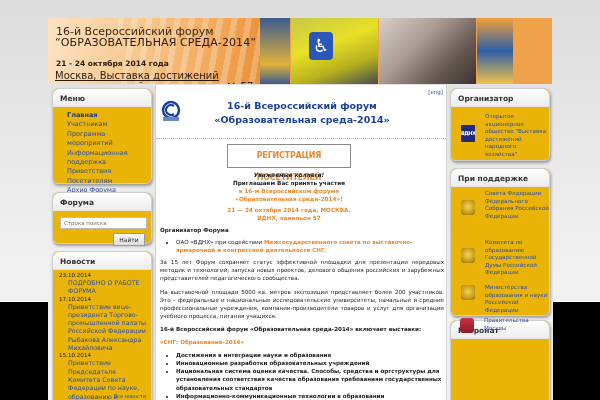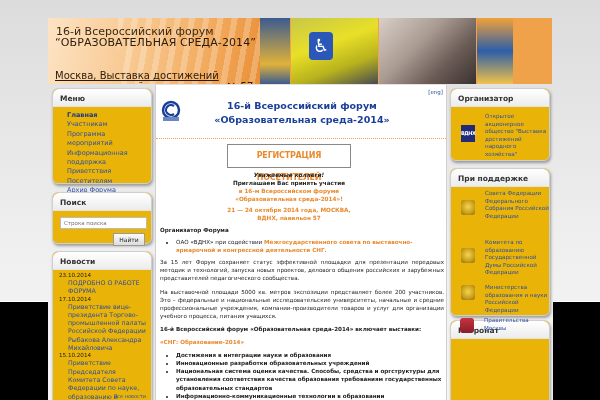--- a/index.html
+++ b/index.html
@@ -108,20 +108,21 @@
 <div class="black-left"></div>
 <div class="black-right"></div>
 
 <div class="page">
 
   <div class="banner">
     <div class="banner-left">
       <div class="stripes"></div>
       <div class="b-line1">16-й Всероссийский форум</div>
       <div class="b-line2">“ОБРАЗОВАТЕЛЬНАЯ СРЕДА-2014”</div>
+      <div class="b-dates">21 - 24 октября 2014 года</div>
       <div class="b-venue">Москва, Выставка достижений народного хозяйства, павильон № 57</div>
     </div>
     <div class="photo photo1"></div>
     <div class="photo photo2">
       <div class="wheel">♿</div>
     </div>
     <div class="photo photo3"></div>
     <div class="photo photo4"></div>
   </div>
 
@@ -134,21 +135,21 @@
       <li>Информационная</li>
       <li>поддержка</li>
       <li>Приветствия</li>
       <li>Посетителям</li>
       <li>Архив Форума</li>
       <li>Контакты</li>
     </ul>
   </div>
 
   <div class="panel search">
-    <div class="panel-head">Поиск</div>
+    <div class="panel-head">Форума</div>
     <input class="search-input" type="text" placeholder="Строка поиска" style="">
     <div class="search-btn">Найти</div>
   </div>
 
   <div class="panel news">
     <div class="panel-head">Новости</div>
     <div class="news-body">
       <div class="news-date">23.10.2014</div>
       <div class="news-item">ПОДРОБНО О РАБОТЕ ФОРУМА</div>
       <div class="news-date">17.10.2014</div>

